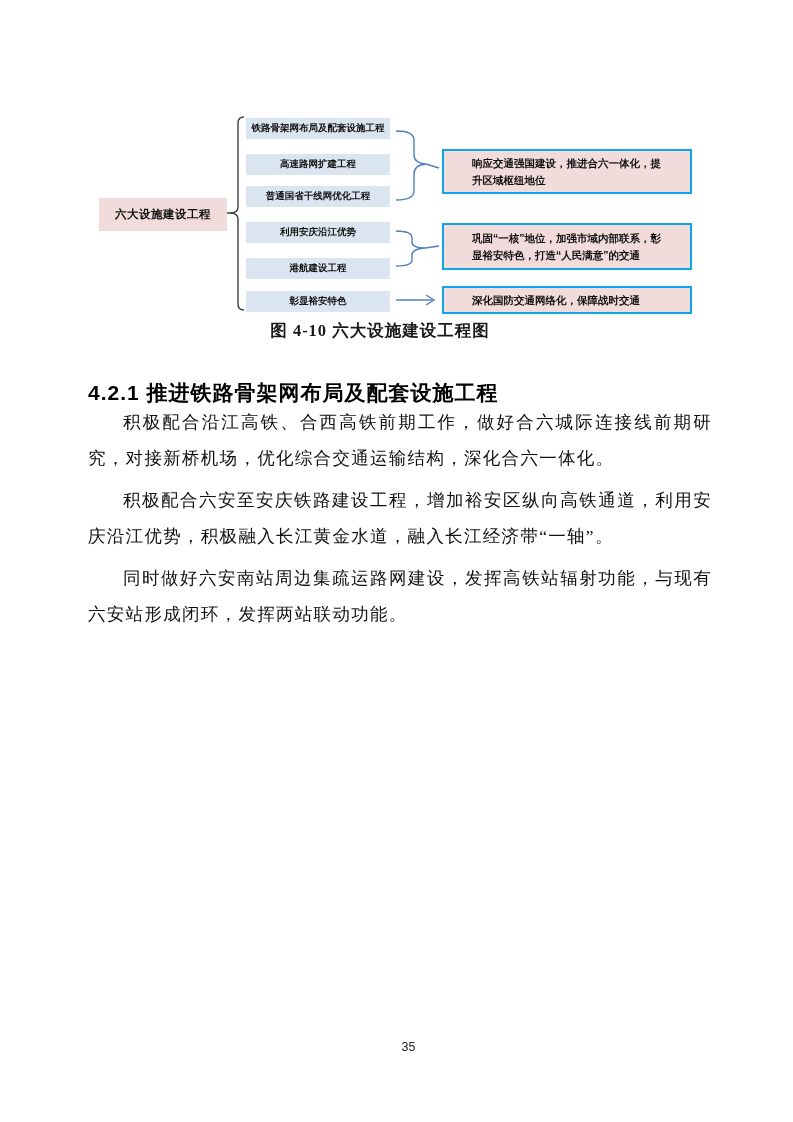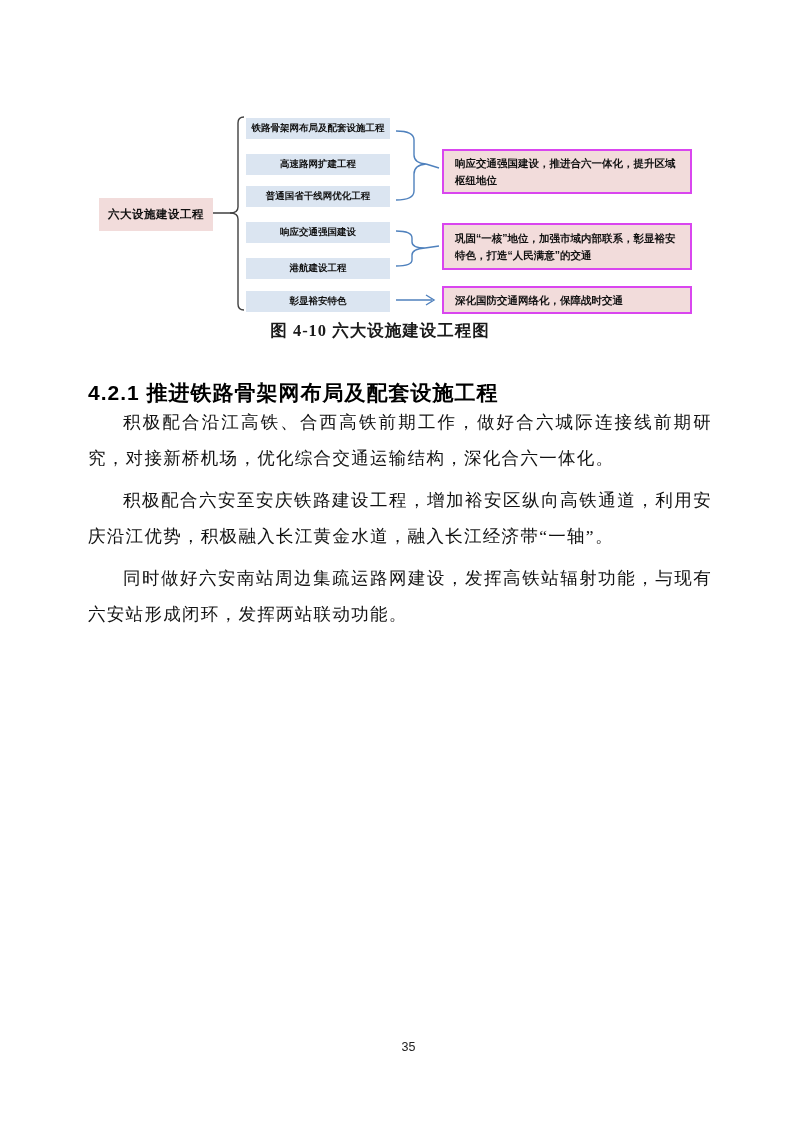--- a/index.html
+++ b/index.html
@@ -17,36 +17,36 @@
   .connector-svg{position:absolute;left:0;top:0;pointer-events:none;}
   .node{
     position:absolute;
     box-sizing:border-box;
     display:flex;align-items:center;justify-content:center;
     text-align:right;
     font-family:"Liberation Sans", sans-serif;
     font-weight:bold;color:#111;
   }
   .root-node{
-    left:99px;top:198px;width:114px;height:33px;
+    left:99px;top:198px;width:128px;height:33px;
     background:#f2dcdb;
     font-size:11.5px;letter-spacing:0.5px;
   }
   .item-node{
     left:246px;width:144px;height:21px;
     background:#dbe5f1;
     font-size:9.5px;
   }
   .outcome-node{
     left:442px;width:250px;
     background:#f2dcdb;
-    border:2px solid #d946ef;
+    border:2px solid #0ea5e9;
     font-size:10.5px;line-height:17px;
     justify-content:flex-start;text-align:left;
-    padding:4px 11px;
+    padding:4px 28px;
   }
   .caption{
     position:absolute;left:0;top:320px;width:760px;
     text-align:center;font-weight:bold;font-size:16.5px;
     letter-spacing:1px;
   }
   
   .heading{
     position:absolute;left:88px;top:362px;width:640px;
     font-family:"Liberation Sans", sans-serif;
@@ -100,21 +100,21 @@
         <path d="M 396,300 L 432,300"></path>
         <path d="M 426,295 L 434,300 L 426,305"></path>
       </g>
     </svg>
 
     <div class="node root-node">六大设施建设工程</div>
 
     <div class="node item-node" style="top:118px">铁路骨架网布局及配套设施工程</div>
     <div class="node item-node" style="top:154px">高速路网扩建工程</div>
     <div class="node item-node" style="top:186px">普通国省干线网优化工程</div>
-    <div class="node item-node" style="top:222px">响应交通强国建设</div>
+    <div class="node item-node" style="top:222px">利用安庆沿江优势</div>
     <div class="node item-node" style="top:258px">港航建设工程</div>
     <div class="node item-node" style="top:291px">彰显裕安特色</div>
 
     <div class="node outcome-node" style="top:149px;height:45px">响应交通强国建设，推进合六一体化，提升区域枢纽地位</div>
     <div class="node outcome-node" style="top:223px;height:47px">巩固“一核”地位，加强市域内部联系，彰显裕安特色，打造“人民满意”的交通</div>
     <div class="node outcome-node" style="top:286px;height:28px">深化国防交通网络化，保障战时交通</div>
   </div>
 
   <div class="caption">图 4-10 六大设施建设工程图</div>
 

